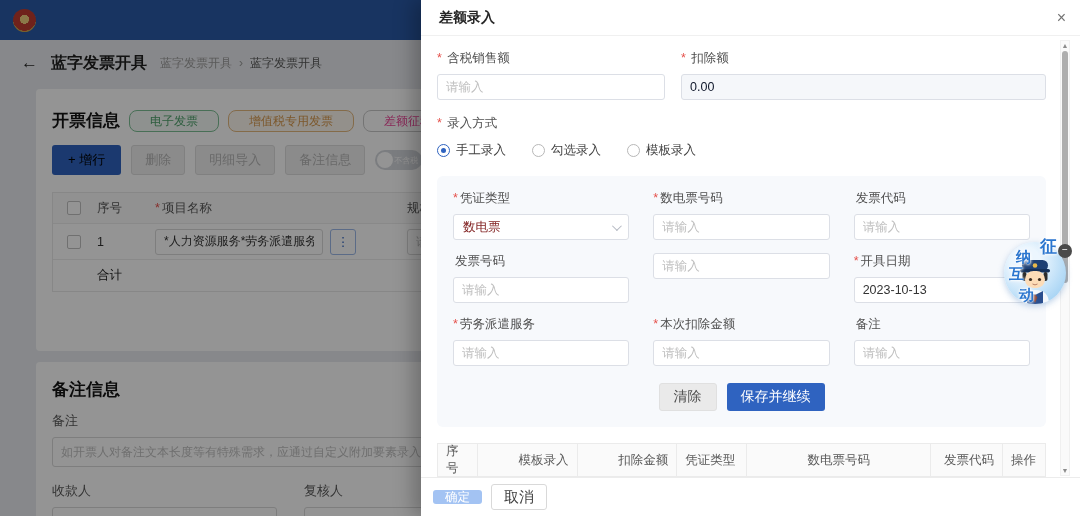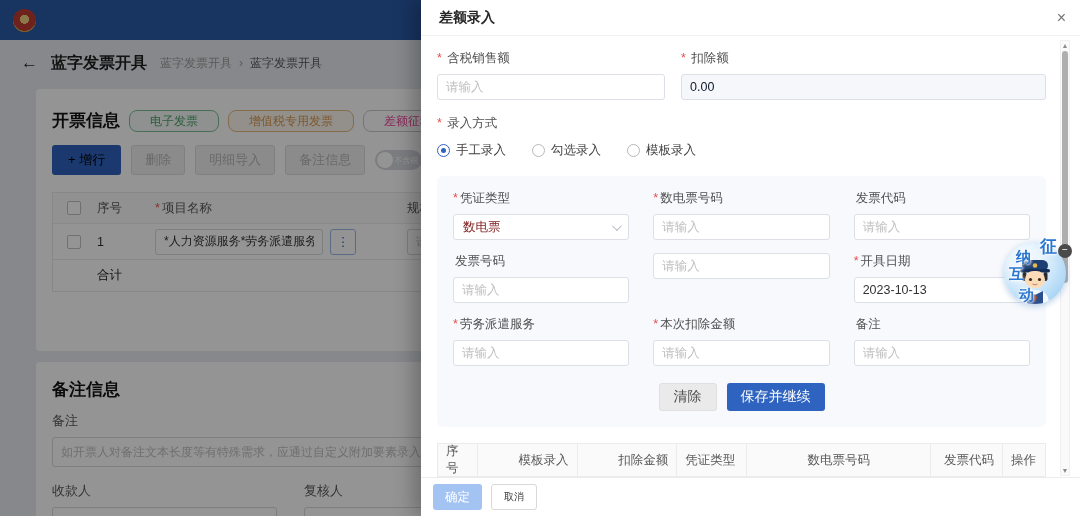--- a/index.html
+++ b/index.html
@@ -108,23 +108,23 @@
   .vtable { margin-top:16px; border:1px solid #ebebeb; }
   .vth { display:flex; height:32px; background:#fafafa; align-items:center; color:#595959; font-size:12.5px; }
   .vth .cell { padding:0 8px; border-right:1px solid #ebebeb; height:100%; display:flex; align-items:center; }
   .vth .cell:last-child { border-right:none; }
   .w0 { width:40px; } .w1 { width:100px; justify-content:flex-end; } .w2 { width:100px; justify-content:flex-end; }
   .w3 { width:70px; } .w4 { width:185px; justify-content:center; } .w5 { width:72px; justify-content:flex-end; } .w6 { width:42px; }
   .vempty { height:25px; border-top:1px solid #ebebeb; background:#fff; }
 
   .modal-footer { position:absolute; left:0; right:0; bottom:0; height:39px; border-top:1px solid #ececec;
                   display:flex; align-items:center; padding-left:12px; gap:9px; background:#fff; z-index:25; }
-  .btn-confirm { height:26px; padding:0 12px; border-radius:3px; font-size:12.5px; background:#a3c3f3; color:#fff;
+  .btn-confirm { height:14px; padding:0 12px; border-radius:3px; font-size:12.5px; background:#a3c3f3; color:#fff;
                  display:inline-flex; align-items:center; cursor:pointer; }
-  .btn-cancel { height:26px; padding:0 12px; border-radius:3px; font-size:10px; background:#fff; color:#404040;
+  .btn-cancel { height:26px; padding:0 12px; border-radius:3px; font-size:15px; background:#fff; color:#404040;
                 border:1px solid #d9d9d9; display:inline-flex; align-items:center; cursor:pointer; }
 
   
   .vscroll { position:absolute; top:40px; bottom:40px; right:10px; width:10px; background:#fafafa;
              border:1px solid #f0f0f0; z-index:22; }
   .sb-arrow { position:absolute; left:0; width:8px; text-align:center; font-size:7px; color:#8c8c8c; }
   .sb-up { top:1px; } .sb-down { bottom:1px; }
   .sb-thumb { position:absolute; left:1px; top:10px; width:6px; height:232px; background:#aeaeae; border-radius:3px; }
 
   

